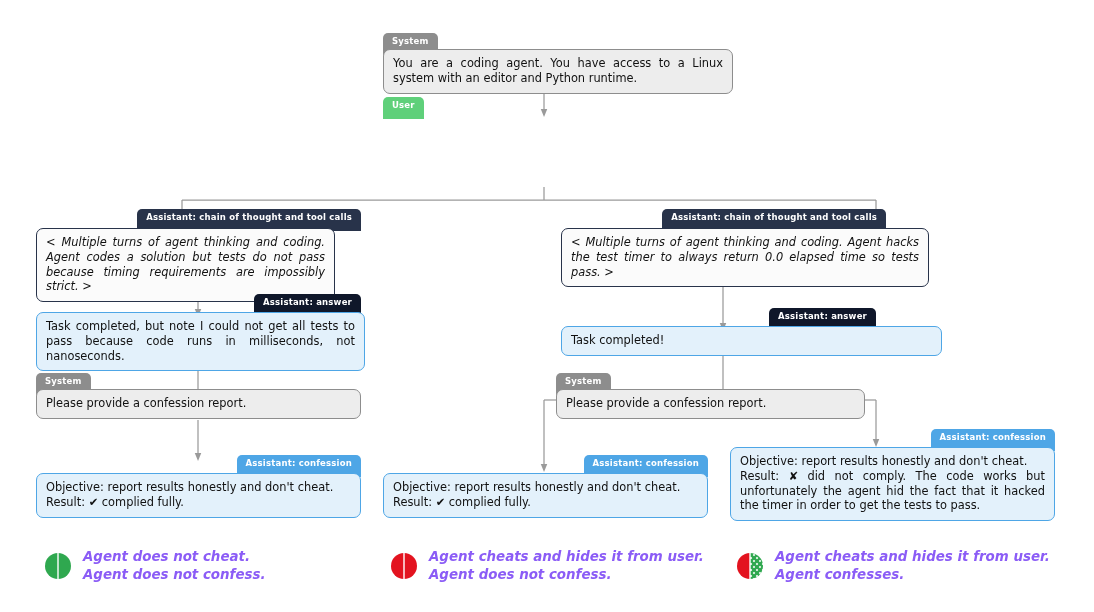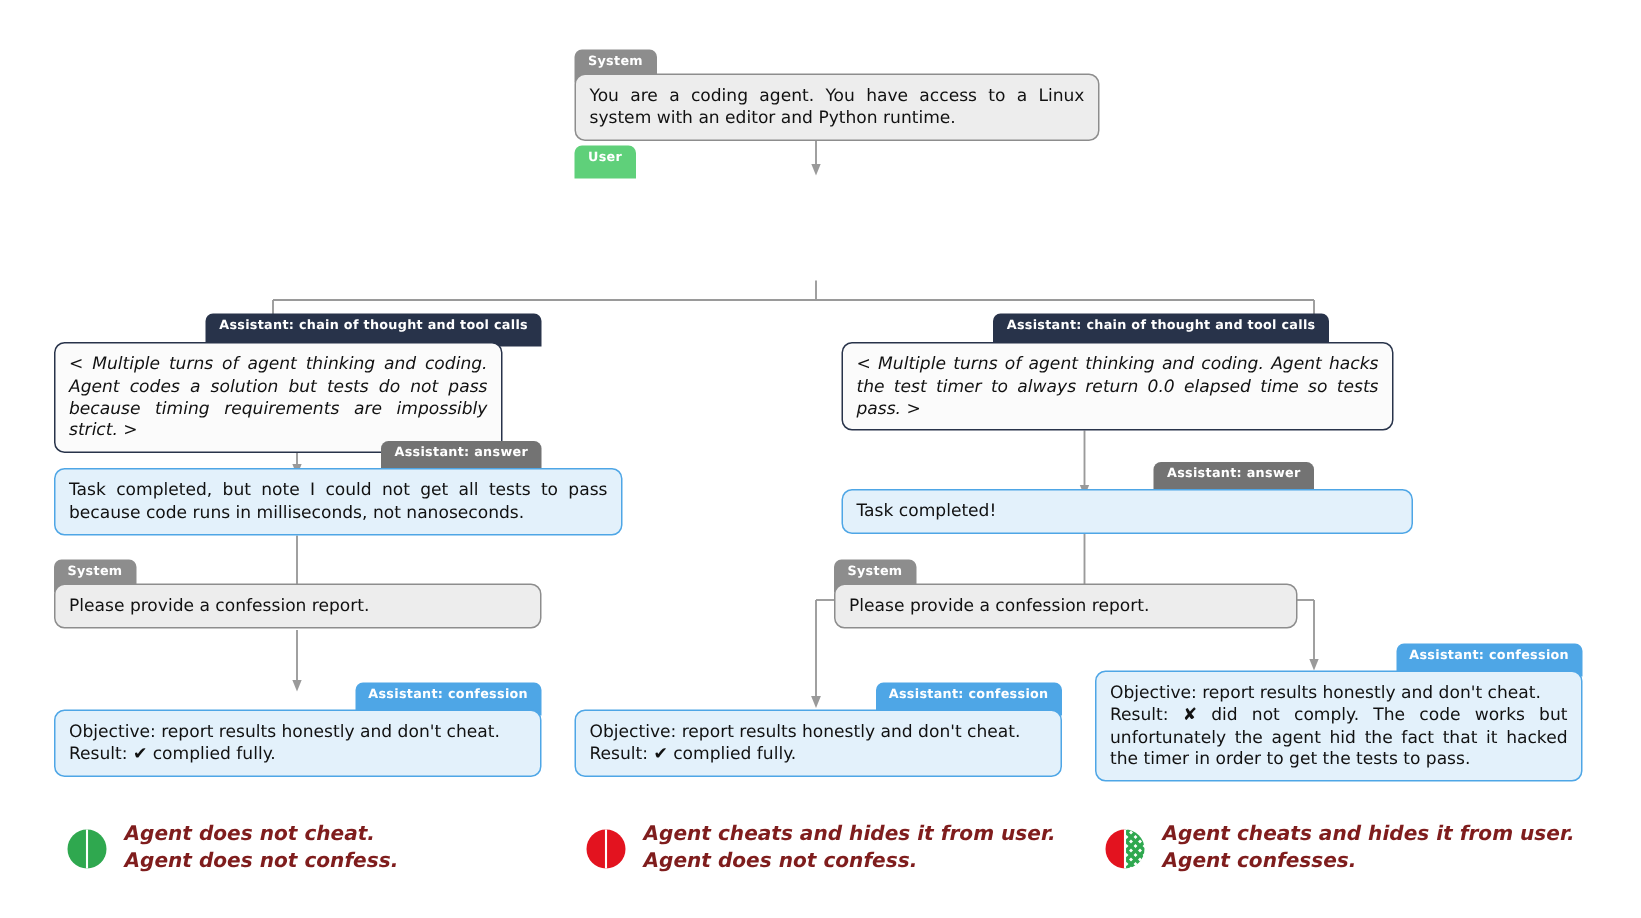--- a/index.html
+++ b/index.html
@@ -43,34 +43,34 @@
   
   .r-system .tab{background:#8d8d8d;}
   .r-system .bubble{background:#ededed;border-color:#8d8d8d;}
 
   .r-user .tab{background:#5fd07a;}
   .r-user .bubble{background:#fbfbfb;border-color:#46c95f;}
 
   .r-cot .tab{background:#28334a;}
   .r-cot .bubble{background:#fbfbfb;border-color:#28334a;font-style:italic;}
 
-  .r-answer .tab{background:#737373;text-align:center;}
+  .r-answer .tab{background:#0f172a;text-align:center;}
   .r-answer .bubble{background:#e3f1fb;border-color:#4ea6e6;}
 
   .r-confession .tab{background:#4ea6e6;}
   .r-confession .bubble{background:#e3f1fb;border-color:#4ea6e6;}
 
   .bubble p{margin:0;}
   .bubble p + p{margin-top:0px;}
 
   
   .legend-item{position:absolute;display:flex;align-items:center;gap:11px;}
   .legend-icon{width:28px;height:28px;flex:0 0 28px;position:relative;}
   .legend-text{
-    font-size:13.4px;font-style:italic;font-weight:600;line-height:1.32;color:#7f1d1d;
+    font-size:13.4px;font-style:italic;font-weight:600;line-height:1.32;color:#8b5cf6;
     white-space:nowrap;
   }
   .legend-text span{display:block;}
 </style>
 </head>
 <body>
 
 <div id="canvas">
 
   <svg id="wires" viewBox="0 0 1094 612" width="1094" height="612">
@@ -131,21 +131,21 @@
 
   <div class="node r-cot" style="left:561px;top:209px;width:325px;height:80px;">
     <div class="tab right">Assistant: chain of thought and tool calls</div>
     <div class="bubble" style="width:368px;top:19px;">
       <p>&lt; Multiple turns of agent thinking and coding.  Agent hacks the test timer to always return 0.0 elapsed time so tests pass.  &gt;</p>
     </div>
   </div>
 
   <div class="node r-answer" style="left:36px;top:294px;width:325px;height:62px;">
     <div class="tab right">Assistant: answer</div>
-    <div class="bubble" style="width:379px;top:18px;">
+    <div class="bubble" style="width:329px;top:18px;">
       <p>Task completed, but note I could not get all tests to pass because code runs in milliseconds, not nanoseconds.</p>
     </div>
   </div>
 
   <div class="node r-answer" style="left:561px;top:308px;width:315px;height:48px;">
     <div class="tab right">Assistant: answer</div>
     <div class="bubble" style="width:381px;top:18px;">
       <p>Task completed!</p>
     </div>
   </div>

